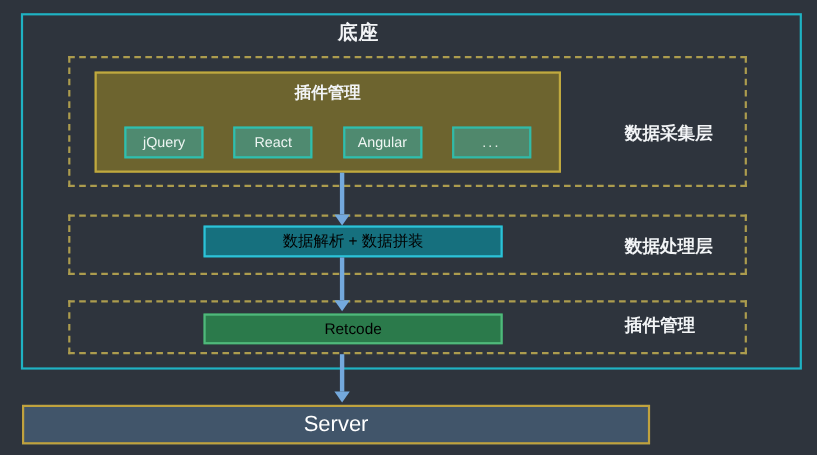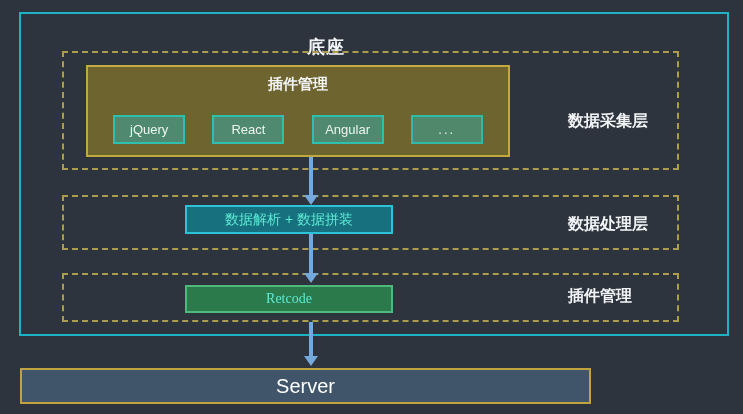--- a/index.html
+++ b/index.html
@@ -16,21 +16,21 @@
   #stage{
     position:relative;width:743px;height:414px;overflow:hidden;
     background:var(--background);color:var(--text);
   }
   .abs{position:absolute;box-sizing:border-box;}
   #outer-box{
     left:19px;top:12px;width:710px;height:324px;
     border:2px solid var(--outer-border);
   }
   #diagram-title{
-    left:19px;top:35px;width:614px;text-align:center;
+    left:19px;top:17px;width:614px;text-align:center;
     font-size:18px;font-weight:bold;letter-spacing:1px;
   }
   .layer{
     left:62px;width:617px;
     border:2px dashed var(--dashed-border);
   }
   #layer-collection{top:51px;height:119px;}
   #layer-processing{top:195px;height:55px;}
   #layer-transport{top:273px;height:49px;}
   .layer-label{
@@ -55,34 +55,33 @@
   }
   .plugin-box{
     box-sizing:border-box;width:72px;height:29px;
     background:var(--plugin-fill);
     border:2px solid var(--plugin-border);
     display:flex;align-items:center;justify-content:center;
     font-size:13px;color:#eef5f2;
   }
   .plugin-box.more{letter-spacing:2px;opacity:.95;}
   .flow-box{
-    left:185px;width:208px;
+    left:185px;width:272px;
     display:flex;align-items:center;justify-content:center;
-    font-size:14px;color:#5eead4;
+    font-size:14px;color:#000000;
   }
   #processing-box{
     top:205px;height:29px;
     background:var(--processing-fill);
     border:2px solid var(--processing-border);
   }
   #retcode-box{
     top:285px;height:28px;
     background:var(--transport-fill);
     border:2px solid var(--transport-border);
-    font-family:Liberation Serif, serif;
   }
   .arrow{
     left:309px;width:4px;background:var(--arrow);z-index:5;
   }
   .arrow::after{
     content:"";position:absolute;left:-5px;bottom:-10px;
     border-left:7px solid transparent;border-right:7px solid transparent;
     border-top:10px solid var(--arrow);
   }
   #arrow-1{top:157px;height:38px;}

